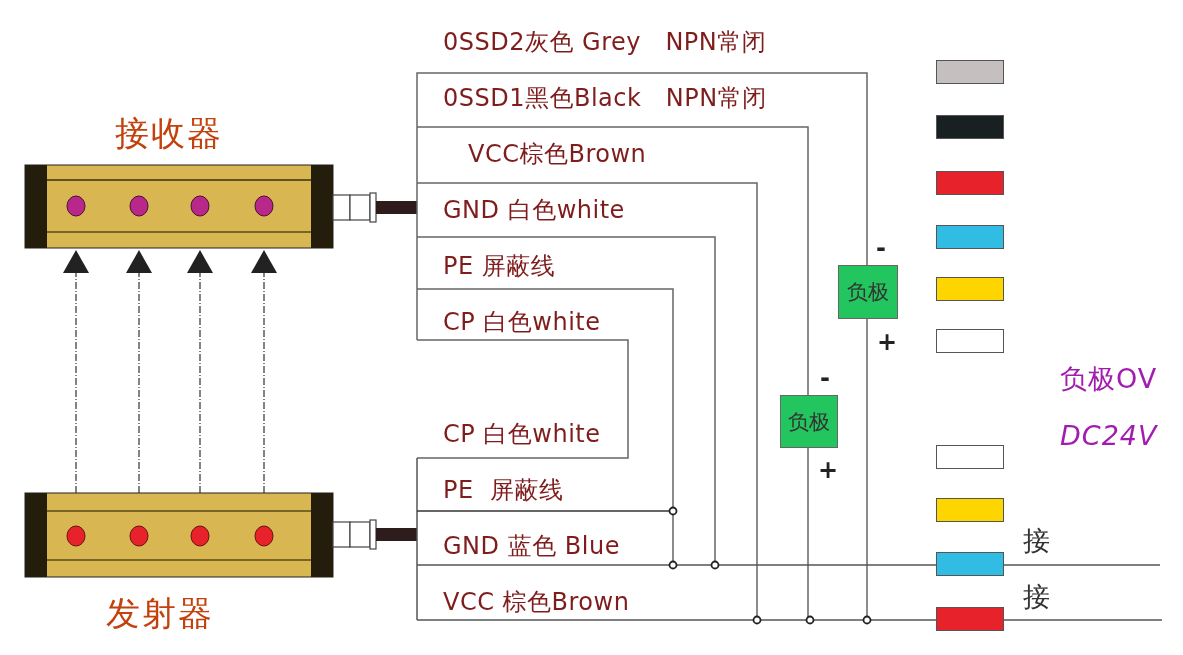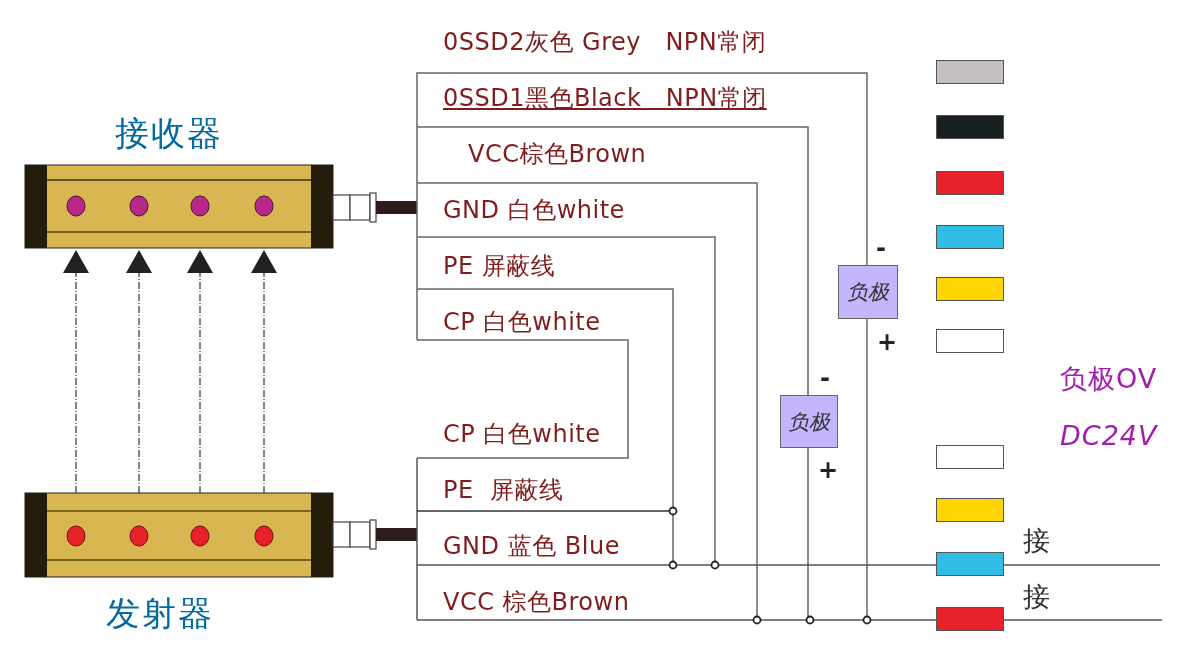--- a/index.html
+++ b/index.html
@@ -1,24 +1,24 @@
 <!DOCTYPE html>
 <html><head>
 <meta charset="utf-8">
 <style>
   html, body { margin: 0; padding: 0; background: #ffffff; }
   body { width: 1183px; height: 655px; position: relative; overflow: hidden;
          font-family: "DejaVu Sans", sans-serif; color: #2b2b2b; }
   svg { position: absolute; left: 0; top: 0; }
   .lbl { position: absolute; font-size: 24px; white-space: pre; color: #7f1d1d; letter-spacing: 0.5px; line-height: 1; }
-  .title { position: absolute; font-size: 34px; color: #0369a1; letter-spacing: 2px; line-height: 1; }
+  .title { position: absolute; font-size: 34px; color: #c2410c; letter-spacing: 2px; line-height: 1; }
   .side { position: absolute; font-size: 27px; color: #a21caf; letter-spacing: 1px; line-height: 1; }
   .jie { position: absolute; font-size: 27px; color: #333; line-height: 1; }
-  .pol { position: absolute; border: 1.5px solid #666; background: #c4b5fd; font-size: 21px;
-         display: flex; align-items: center; justify-content: center; color: #333; box-sizing: border-box; font-style: italic; }
+  .pol { position: absolute; border: 1.5px solid #666; background: #22c55e; font-size: 21px;
+         display: flex; align-items: center; justify-content: center; color: #333; box-sizing: border-box; }
   .sign { position: absolute; font-size: 24px; font-weight: bold; color: #222; line-height: 1; }
   .swatch { position: absolute; width: 68px; height: 24px; box-sizing: border-box; border: 1.5px solid #555; }
 </style>
 </head>
 <body>
 
 <svg width="1183" height="655" viewBox="0 0 1183 655">
 
   <g>
     <rect id="rcv-body" x="25" y="165" width="308" height="83" stroke="#222" stroke-width="1" fill="#d8b651"></rect>
@@ -93,21 +93,21 @@
     <circle cx="757" cy="620" r="3.5"></circle>
     <circle cx="810" cy="620" r="3.5"></circle>
     <circle cx="867" cy="620" r="3.5"></circle>
   </g>
 </svg>
 
 <div class="title" style="left:115px; top:116px;">接收器</div>
 <div class="title" style="left:106px; top:596px;">发射器</div>
 
 <div class="lbl" style="left:443px; top:30px;">0SSD2灰色 Grey   NPN常闭</div>
-<div class="lbl" style="left:443px; top:86px;text-decoration:underline;">0SSD1黑色Black   NPN常闭</div>
+<div class="lbl" style="left:443px; top:86px;">0SSD1黑色Black   NPN常闭</div>
 <div class="lbl" style="left:468px; top:142px;">VCC棕色Brown</div>
 <div class="lbl" style="left:443px; top:198px;">GND 白色white</div>
 <div class="lbl" style="left:443px; top:254px;">PE 屏蔽线</div>
 <div class="lbl" style="left:443px; top:310px;">CP 白色white</div>
 
 <div class="lbl" style="left:443px; top:422px;">CP 白色white</div>
 <div class="lbl" style="left:443px; top:478px;">PE  屏蔽线</div>
 <div class="lbl" style="left:443px; top:534px;">GND 蓝色 Blue</div>
 <div class="lbl" style="left:443px; top:590px;">VCC 棕色Brown</div>
 

